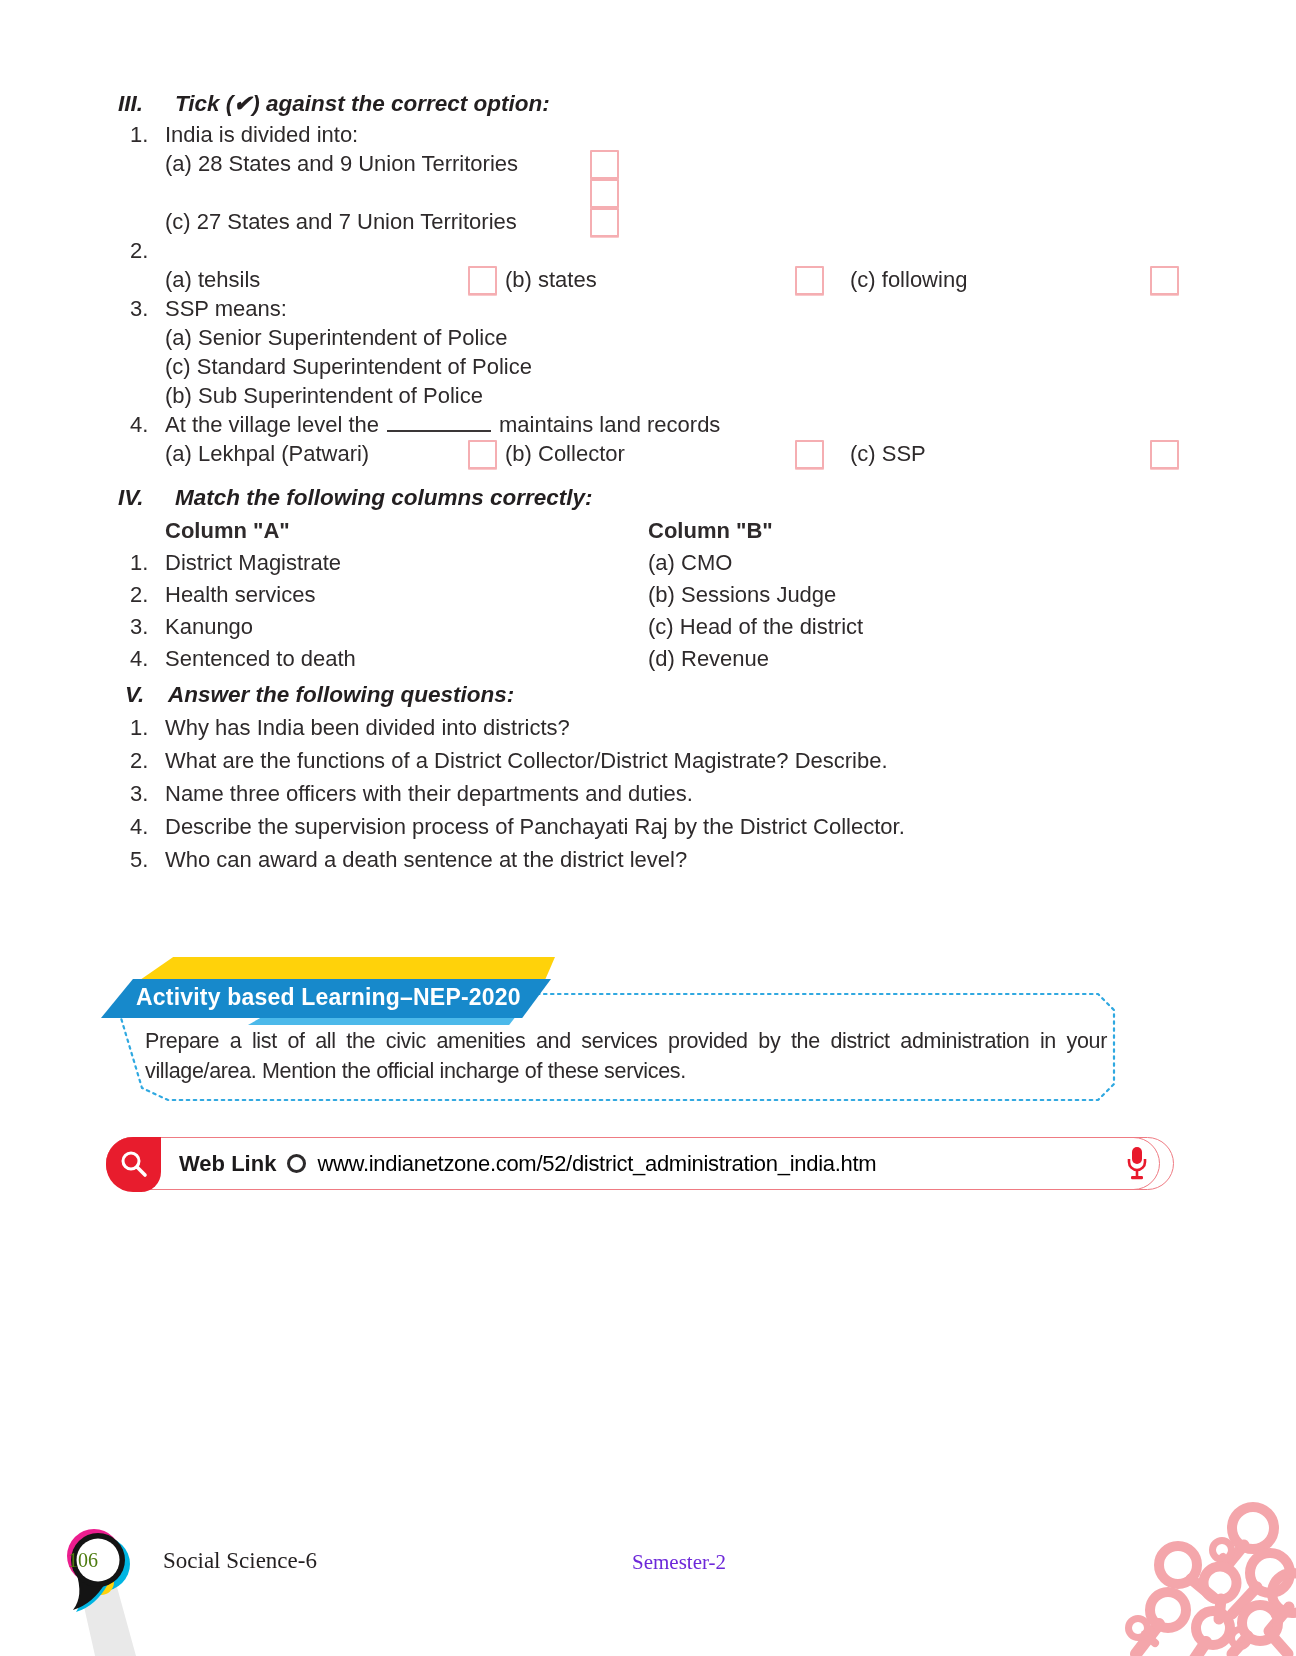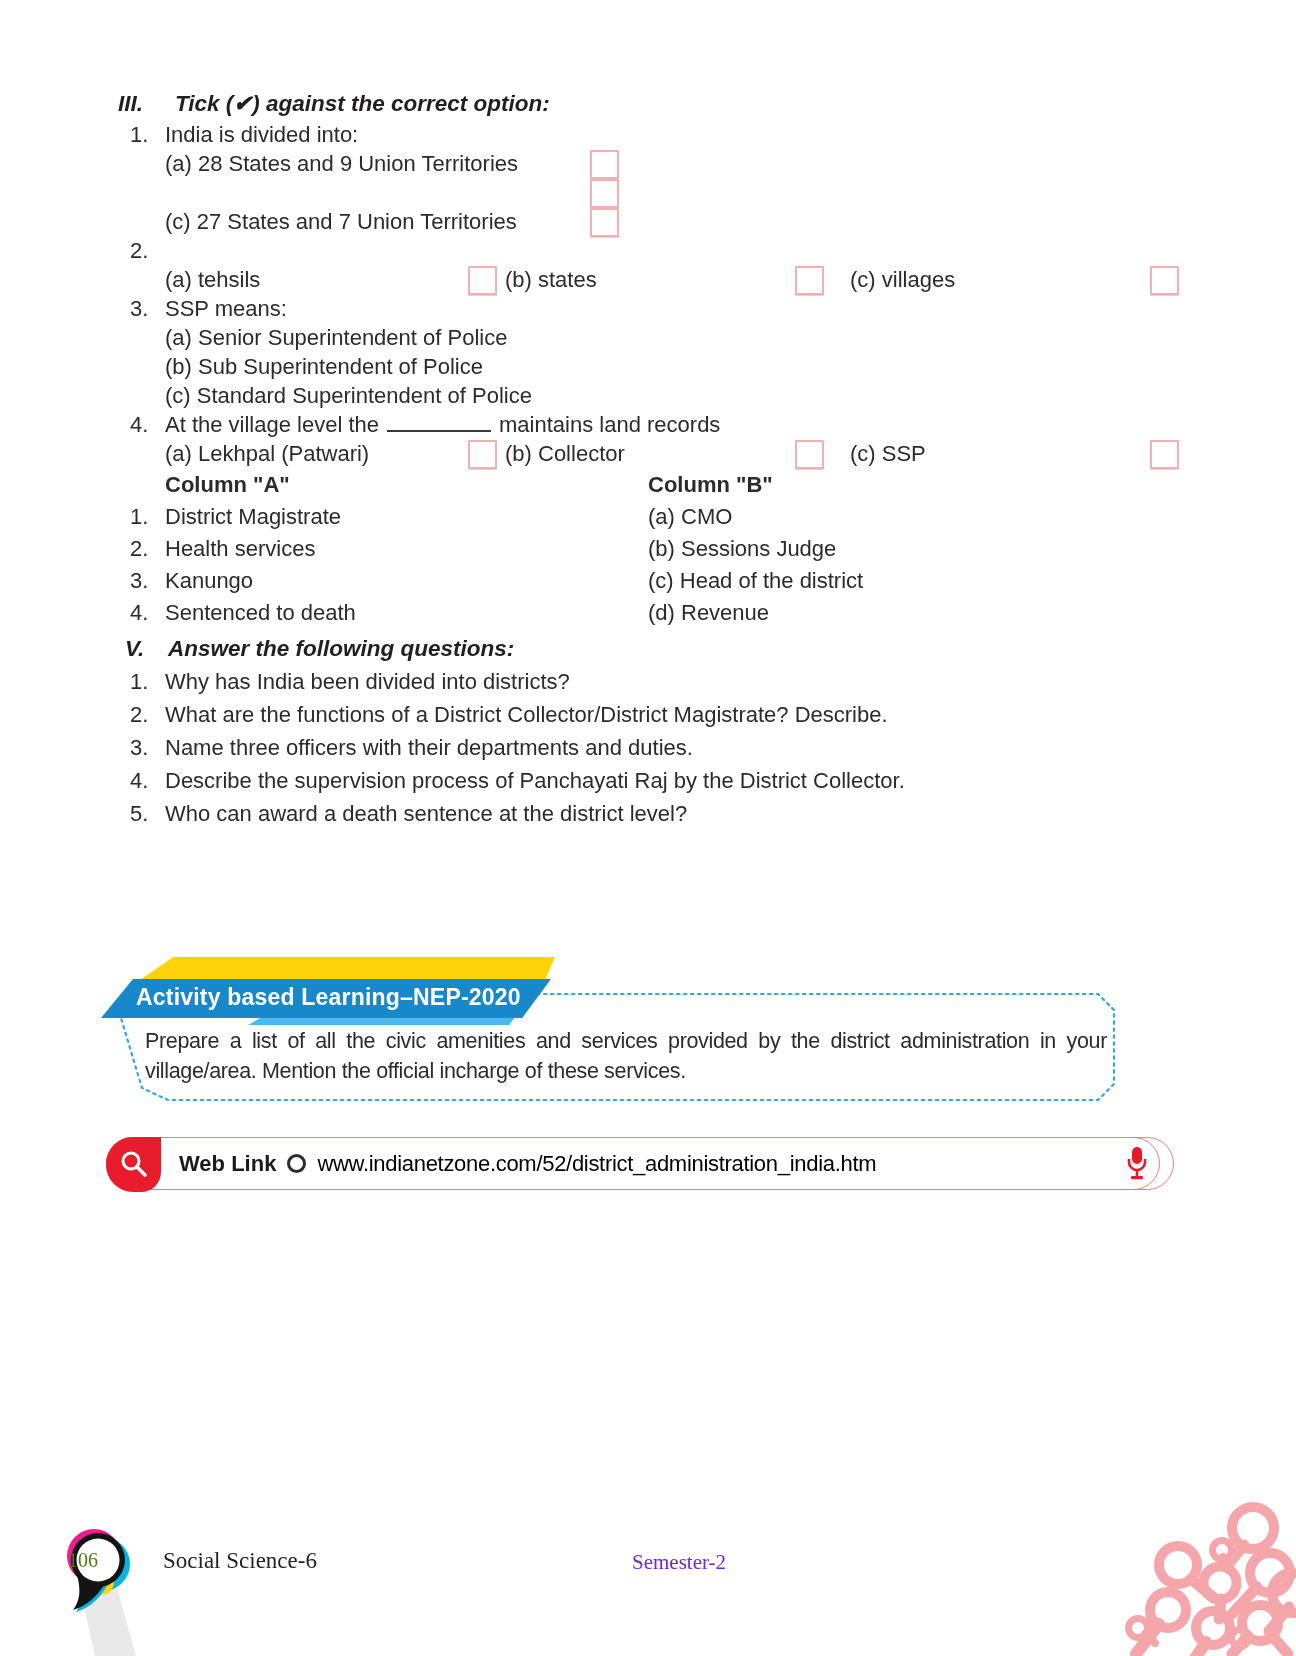--- a/index.html
+++ b/index.html
@@ -93,55 +93,59 @@
   </div>
 
   <div class="row">
     <span class="num">2.</span>
   </div>
   <div class="row">
     <span class="opt-text opt-a">(a) tehsils</span>
     <span class="cb pos-a"></span>
     <span class="opt-text opt-b">(b) states</span>
     <span class="cb pos-b"></span>
-    <span class="opt-text opt-c">(c) villages</span>
+    <span class="opt-text opt-c">(c) following</span>
     <span class="cb pos-c"></span>
   </div>
 
   <div class="row">
     <span class="num">3.</span>
     <span class="stem">SSP means:</span>
   </div>
   <div class="row">
     <span class="opt-text opt-a">(a) Senior Superintendent of Police</span>
   </div>
   <div class="row">
+    <span class="opt-text opt-a">(c) Standard Superintendent of Police</span>
+  </div>
+  <div class="row">
     <span class="opt-text opt-a">(b) Sub Superintendent of Police</span>
-  </div>
-  <div class="row">
-    <span class="opt-text opt-a">(c) Standard Superintendent of Police</span>
   </div>
 
   <div class="row">
     <span class="num">4.</span>
     <span class="stem-flex">
       <span>At the village level the</span>
       <span class="blank" style="width:104px;"></span>
       <span>maintains land records</span>
     </span>
   </div>
   <div class="row">
     <span class="opt-text opt-a">(a) Lekhpal (Patwari)</span>
     <span class="cb pos-a"></span>
     <span class="opt-text opt-b">(b) Collector</span>
     <span class="cb pos-b"></span>
     <span class="opt-text opt-c">(c) SSP</span>
     <span class="cb pos-c"></span>
   </div>
 
+  <div class="sec-header mt14">
+    <span class="sec-num">IV.</span>
+    <span class="sec-title">Match the following columns correctly:</span>
+  </div>
   <div class="mcols">
     <span class="a-text">Column "A"</span>
     <span class="b-text">Column "B"</span>
   </div>
   <div class="mrow">
     <span class="num">1.</span>
     <span class="a-text">District Magistrate</span>
     <span class="b-text">(a) CMO</span>
   </div>
   <div class="mrow">

